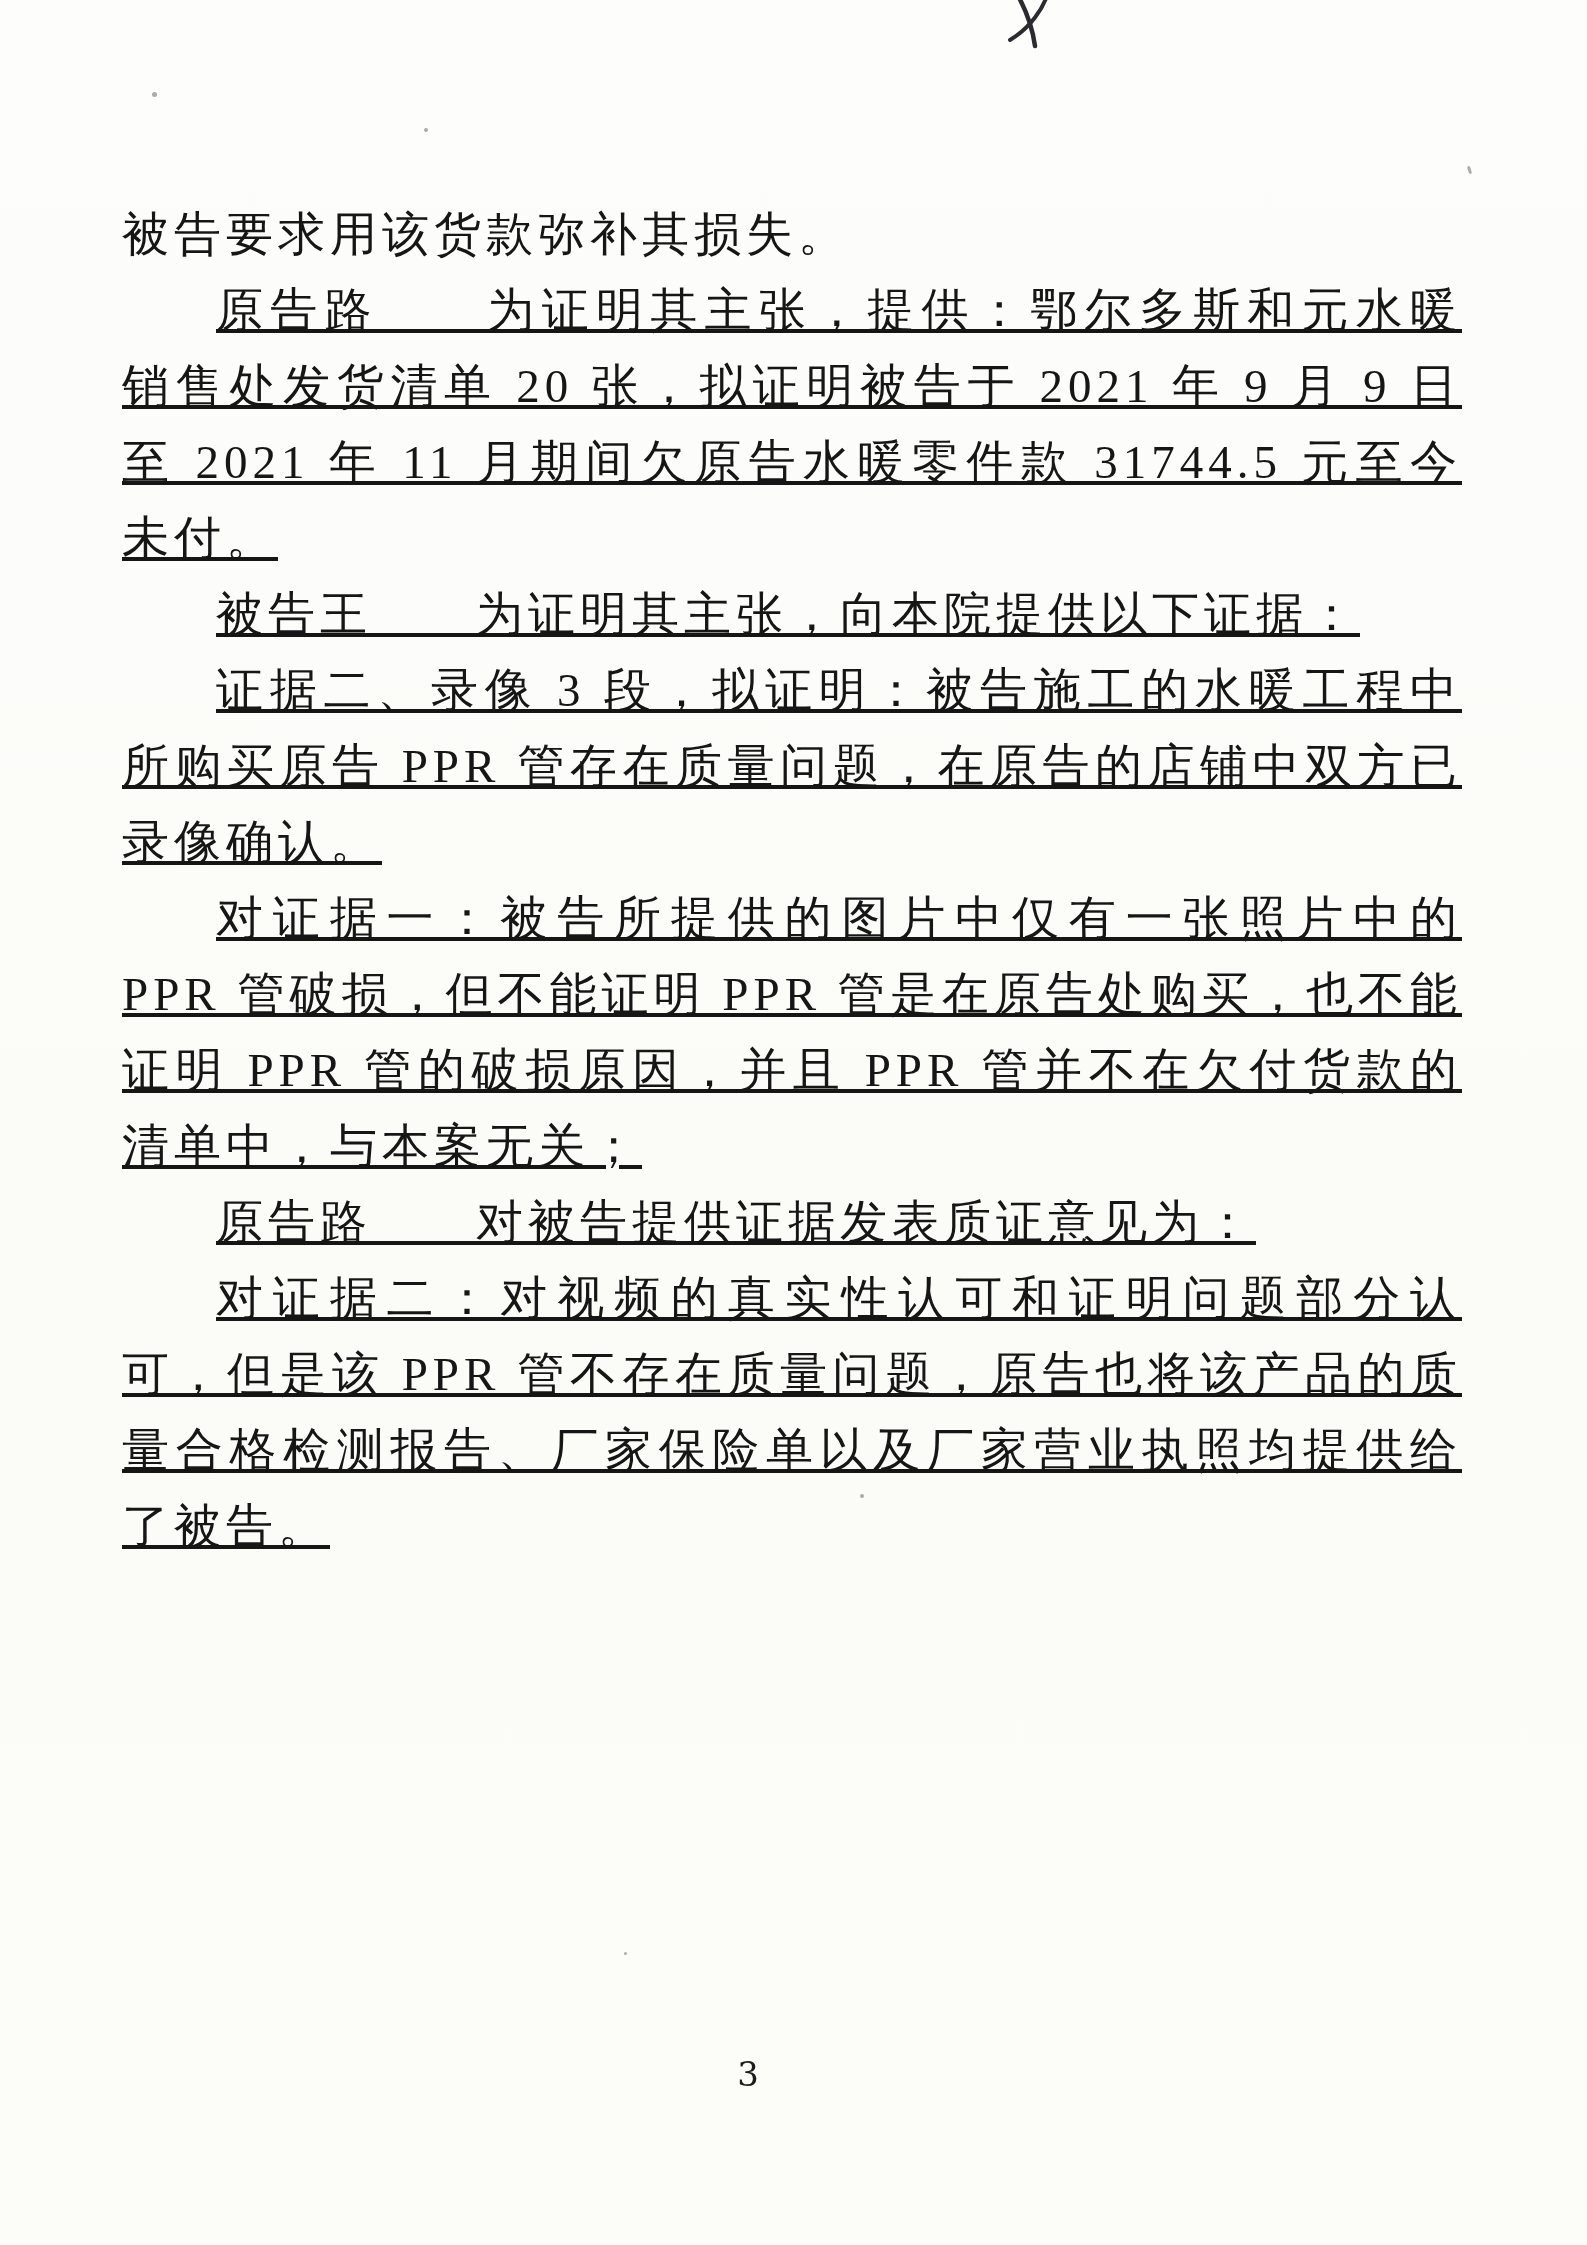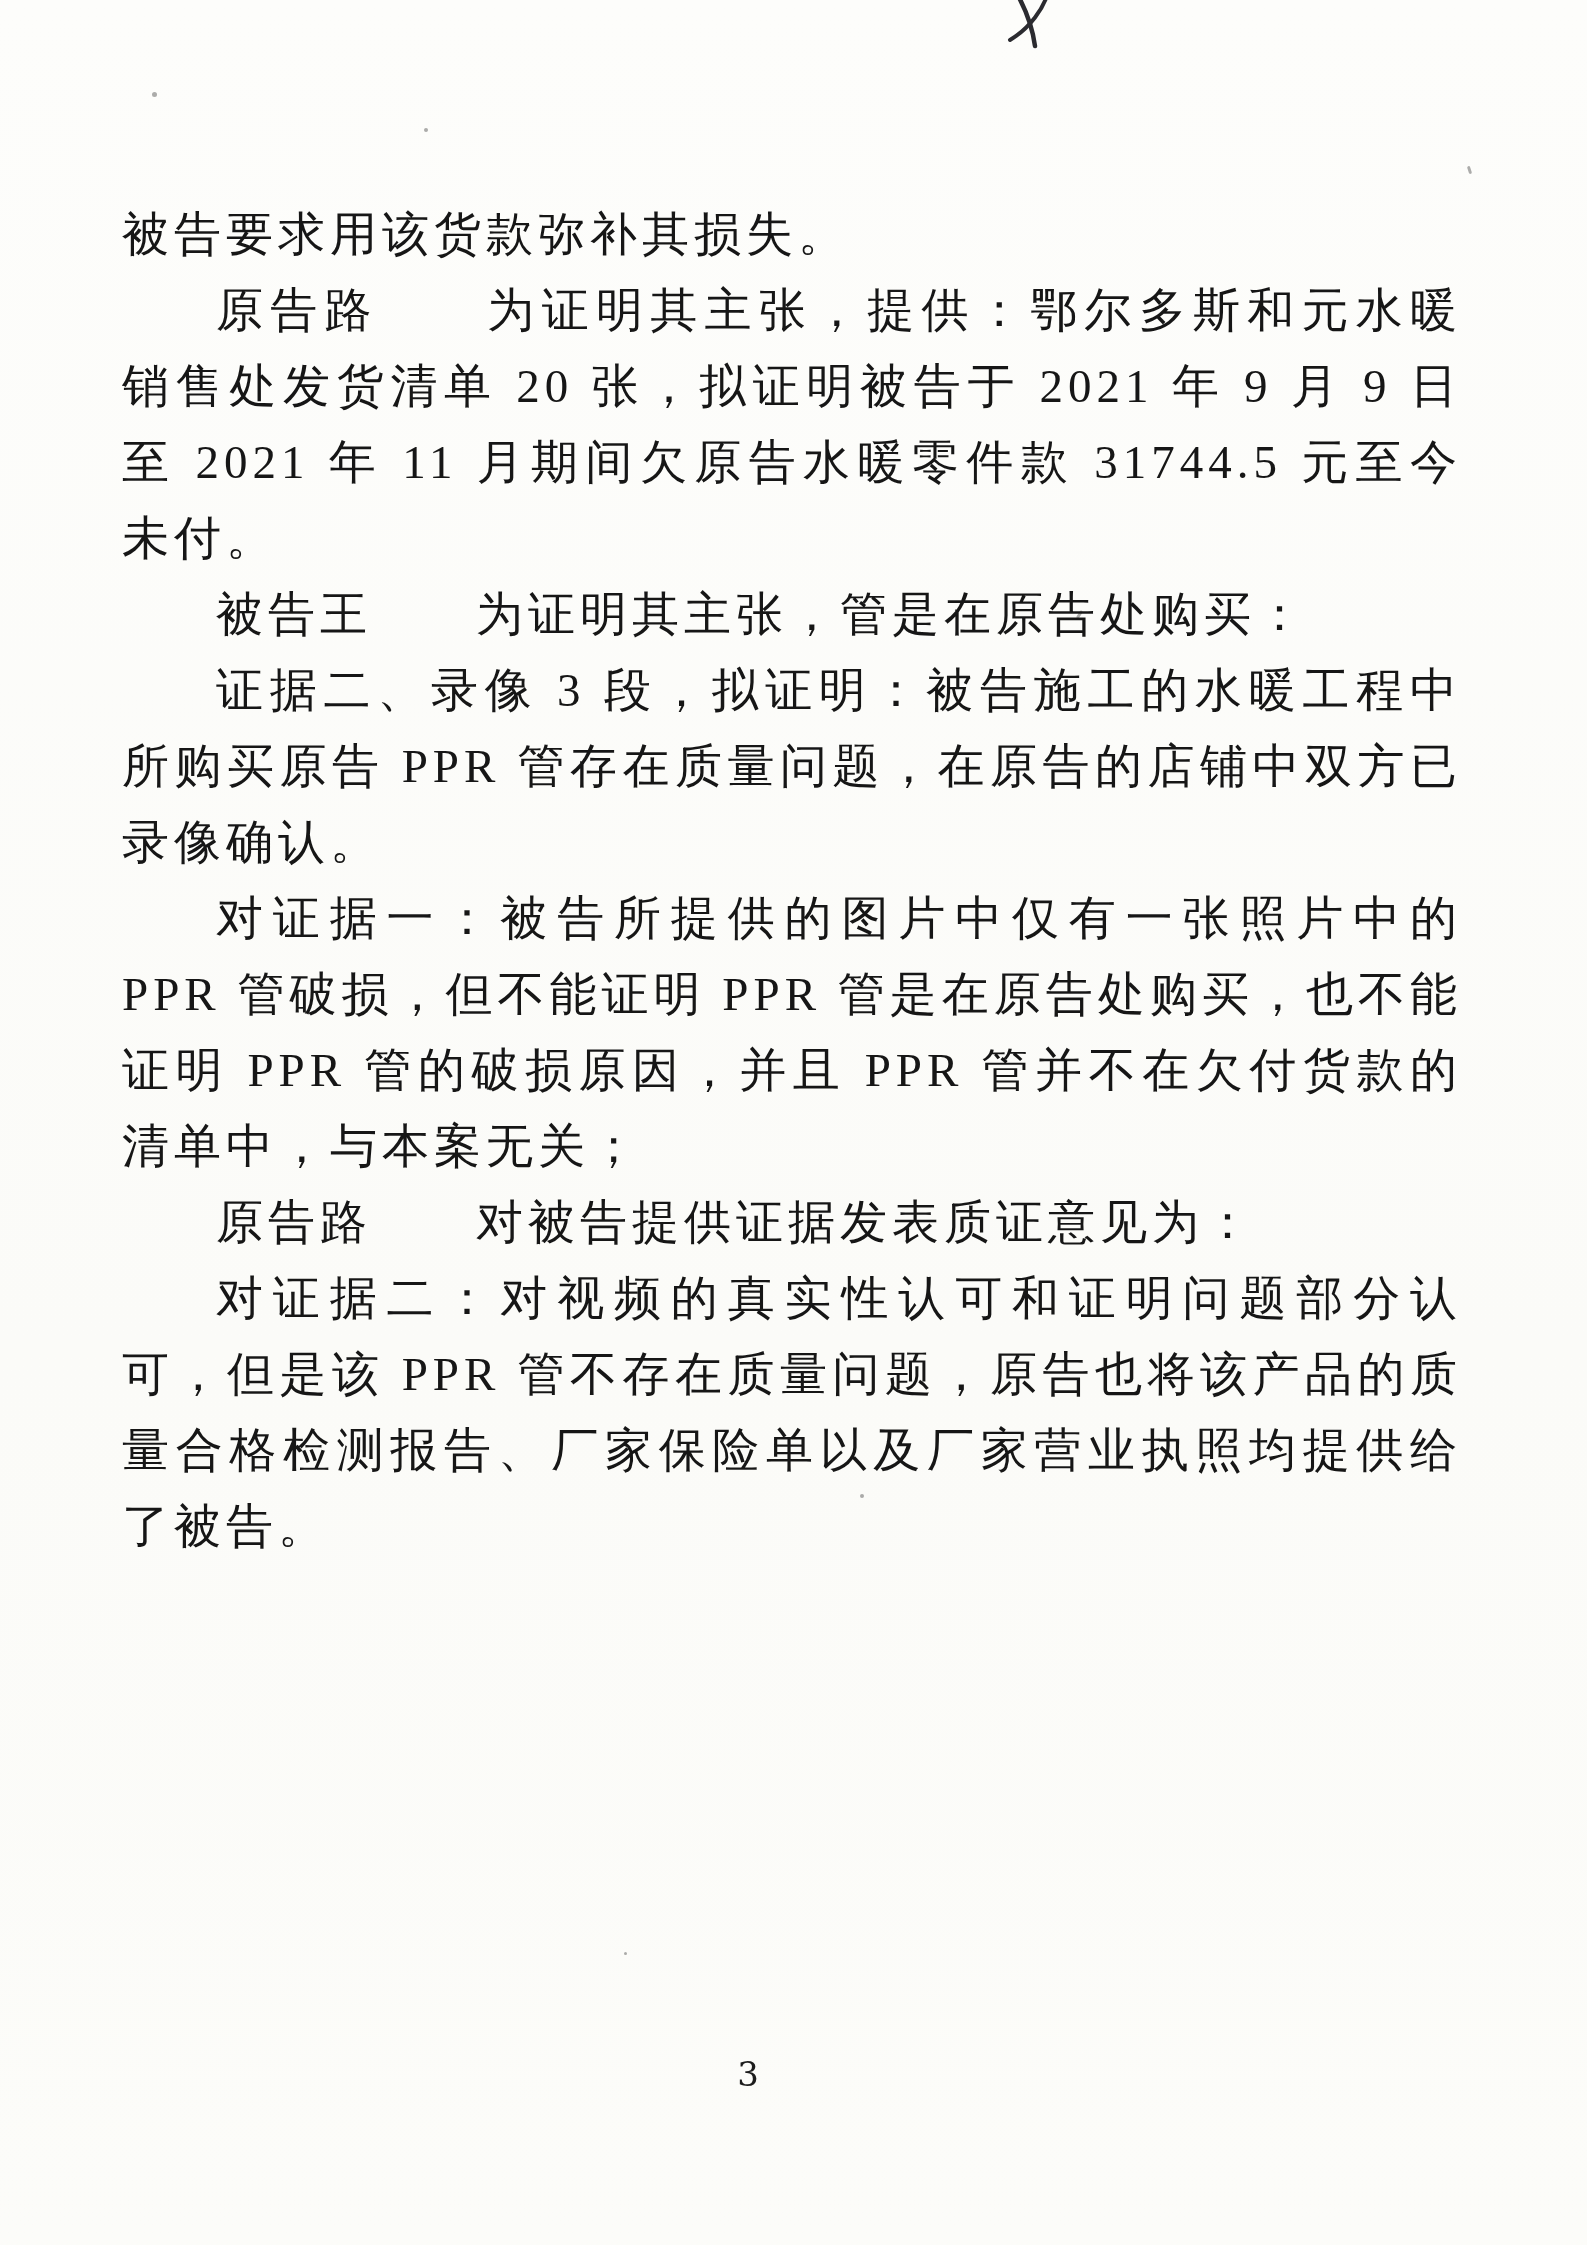--- a/index.html
+++ b/index.html
@@ -27,20 +27,21 @@
     font-size: 47px;
     line-height: 76px;
     text-align: justify;
     letter-spacing: 5px;
   }
   .para {
     margin: 0;
   }
   .para.indent {
     text-indent: 2em;
+    text-decoration: underline;
   }
   .page-number {
     position: absolute;
     top: 2054px;
     left: 698px;
     width: 100px;
     text-align: center;
     font-size: 34px;
     letter-spacing: 0;
     color: #1c1c1c;
@@ -80,21 +81,21 @@
   <div class="speck s1"></div>
   <div class="speck s2"></div>
   <div class="speck s3"></div>
   <div class="speck s4"></div>
   <div class="speck s5"></div>
   <div class="speck s6"></div>
 
   <div class="content">
     <p class="para">被告要求用该货款弥补其损失。</p>
     <p class="para indent">原告路　　为证明其主张，提供：鄂尔多斯和元水暖销售处发货清单 20 张，拟证明被告于 2021 年 9 月 9 日至 2021 年 11 月期间欠原告水暖零件款 31744.5 元至今未付。</p>
-    <p class="para indent">被告王　　为证明其主张，管是在原告处购买：</p>
+    <p class="para indent">被告王　　为证明其主张，向本院提供以下证据：</p>
     <p class="para indent">证据二、录像 3 段，拟证明：被告施工的水暖工程中所购买原告 PPR 管存在质量问题，在原告的店铺中双方已录像确认。</p>
     <p class="para indent">对证据一：被告所提供的图片中仅有一张照片中的 PPR 管破损，但不能证明 PPR 管是在原告处购买，也不能证明 PPR 管的破损原因，并且 PPR 管并不在欠付货款的清单中，与本案无关；</p>
     <p class="para indent">原告路　　对被告提供证据发表质证意见为：</p>
     <p class="para indent">对证据二：对视频的真实性认可和证明问题部分认可，但是该 PPR 管不存在质量问题，原告也将该产品的质量合格检测报告、厂家保险单以及厂家营业执照均提供给了被告。</p>
   </div>
 
   <div class="page-number">3</div>
 
 </div>
 

